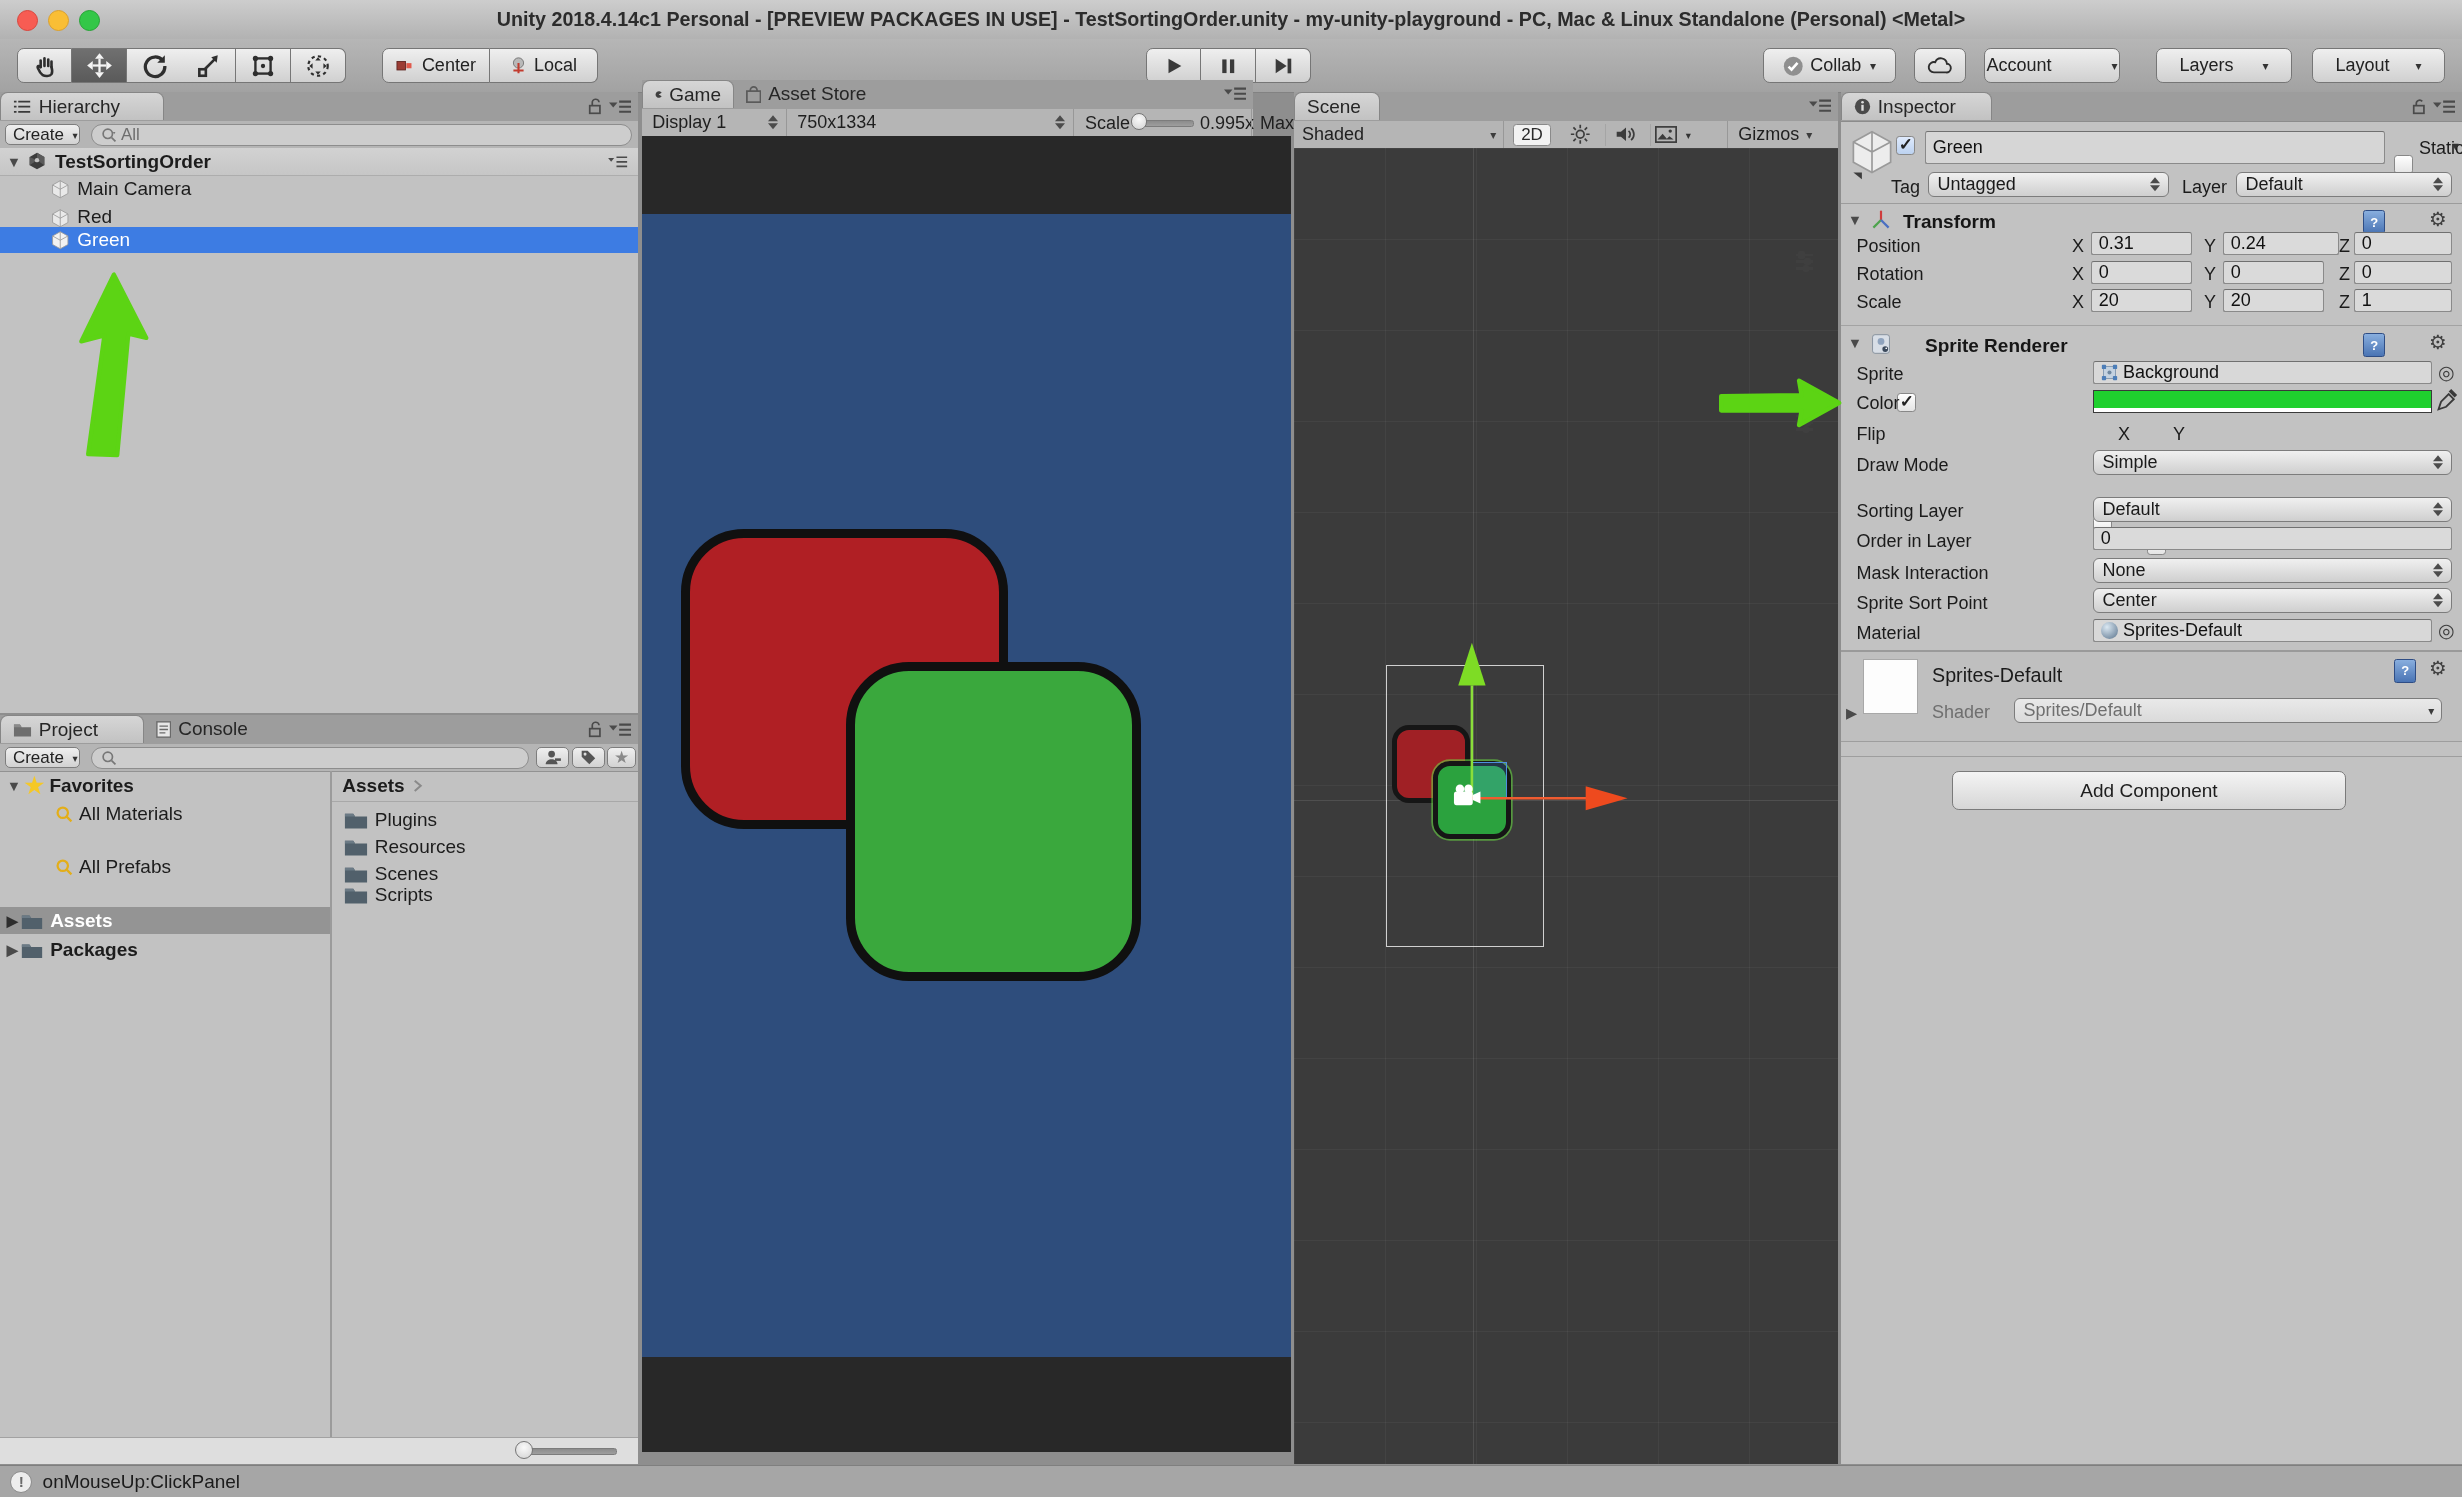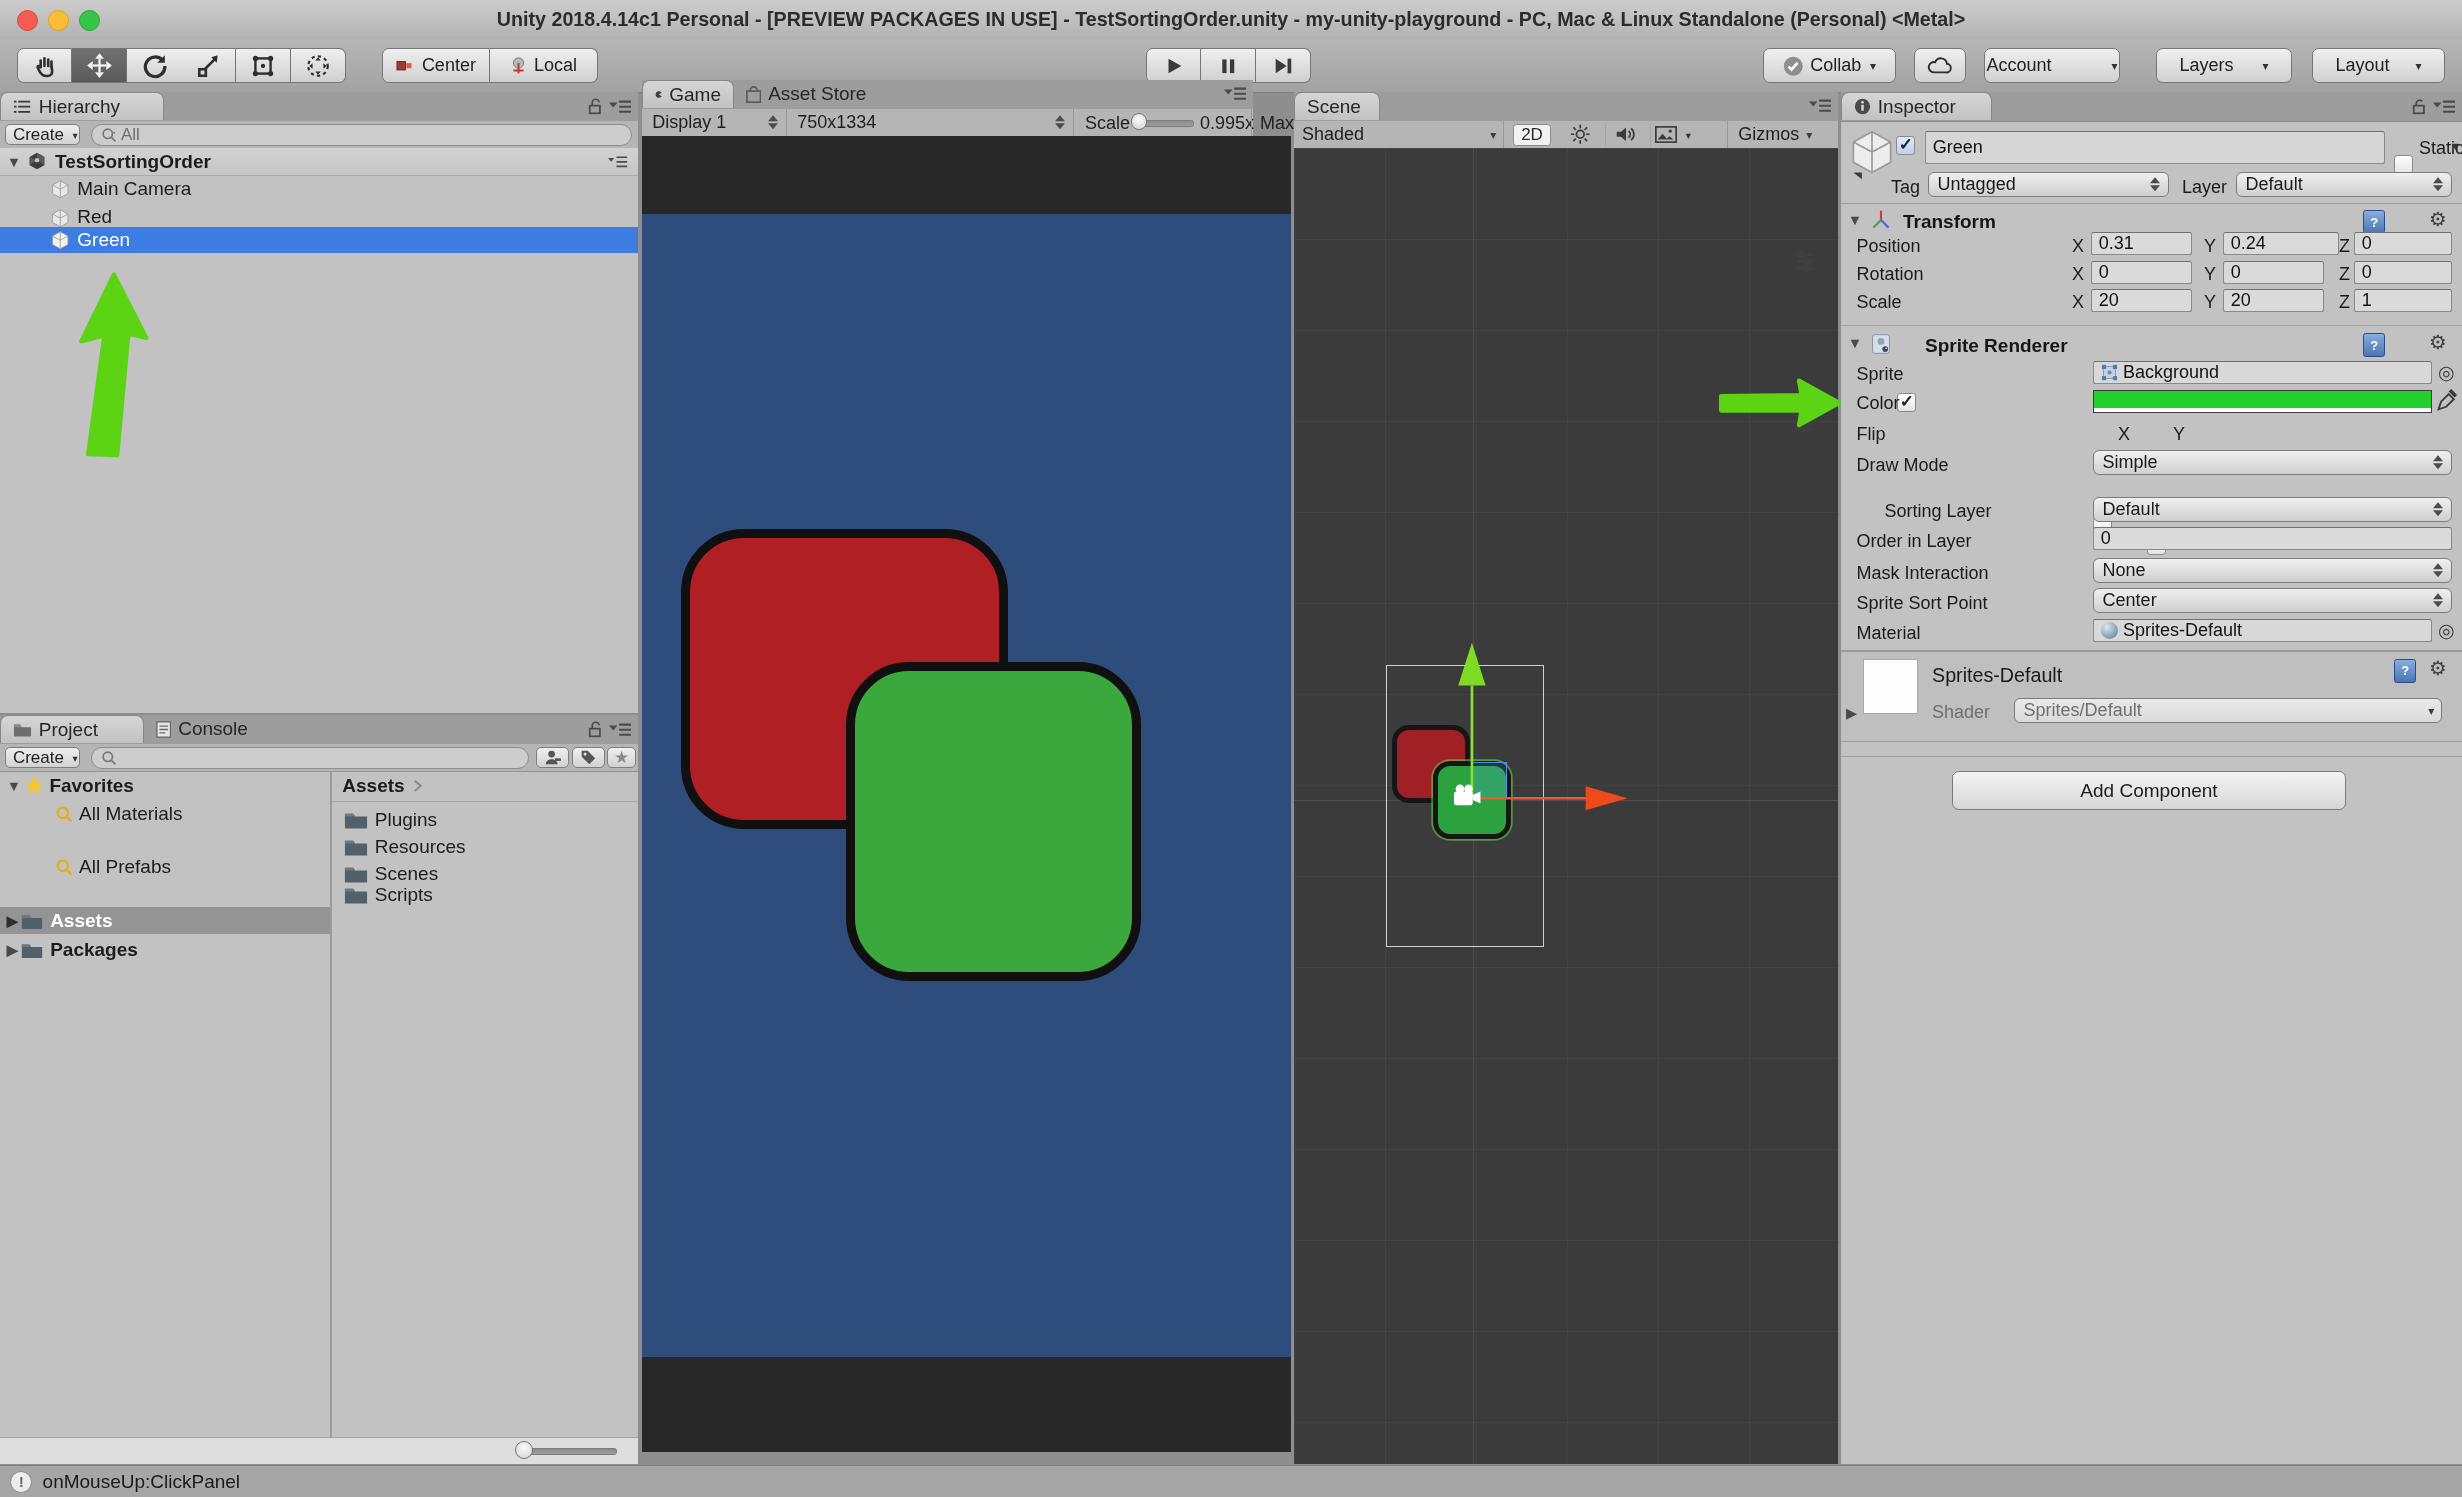--- a/index.html
+++ b/index.html
@@ -709,21 +709,21 @@
     <span class="ilabel" style="left:277px;top:332px;">X</span>
     <div class="cb abs" style="left:306px;top:330px;"></div>
     <span class="ilabel" style="left:332px;top:332px;">Y</span>
 
     <span class="ilabel" style="left:15.4px;top:363px;">Draw Mode</span>
     <div class="ipopup" style="left:252px;top:358px;width:359px;">
       <span>Simple</span>
         <span class="ud"></span>
     </div>
 
-    <span class="ilabel" style="left:15.4px;top:409px;margin-left:28px;">Sorting Layer</span>
+    <span class="ilabel" style="left:15.4px;top:409px;">Sorting Layer</span>
     <div class="ipopup" style="left:252px;top:405px;width:359px;">
       <span>Default</span>
         <span class="ud"></span>
     </div>
     <span class="ilabel" style="left:15.4px;top:439px;">Order in Layer</span>
     <div class="ifield" style="left:252px;top:435px;width:359px;">
       <span>0</span>
     </div>
     <span class="ilabel" style="left:15.4px;top:471px;">Mask Interaction</span>
     <div class="ipopup" style="left:252px;top:466px;width:359px;">

